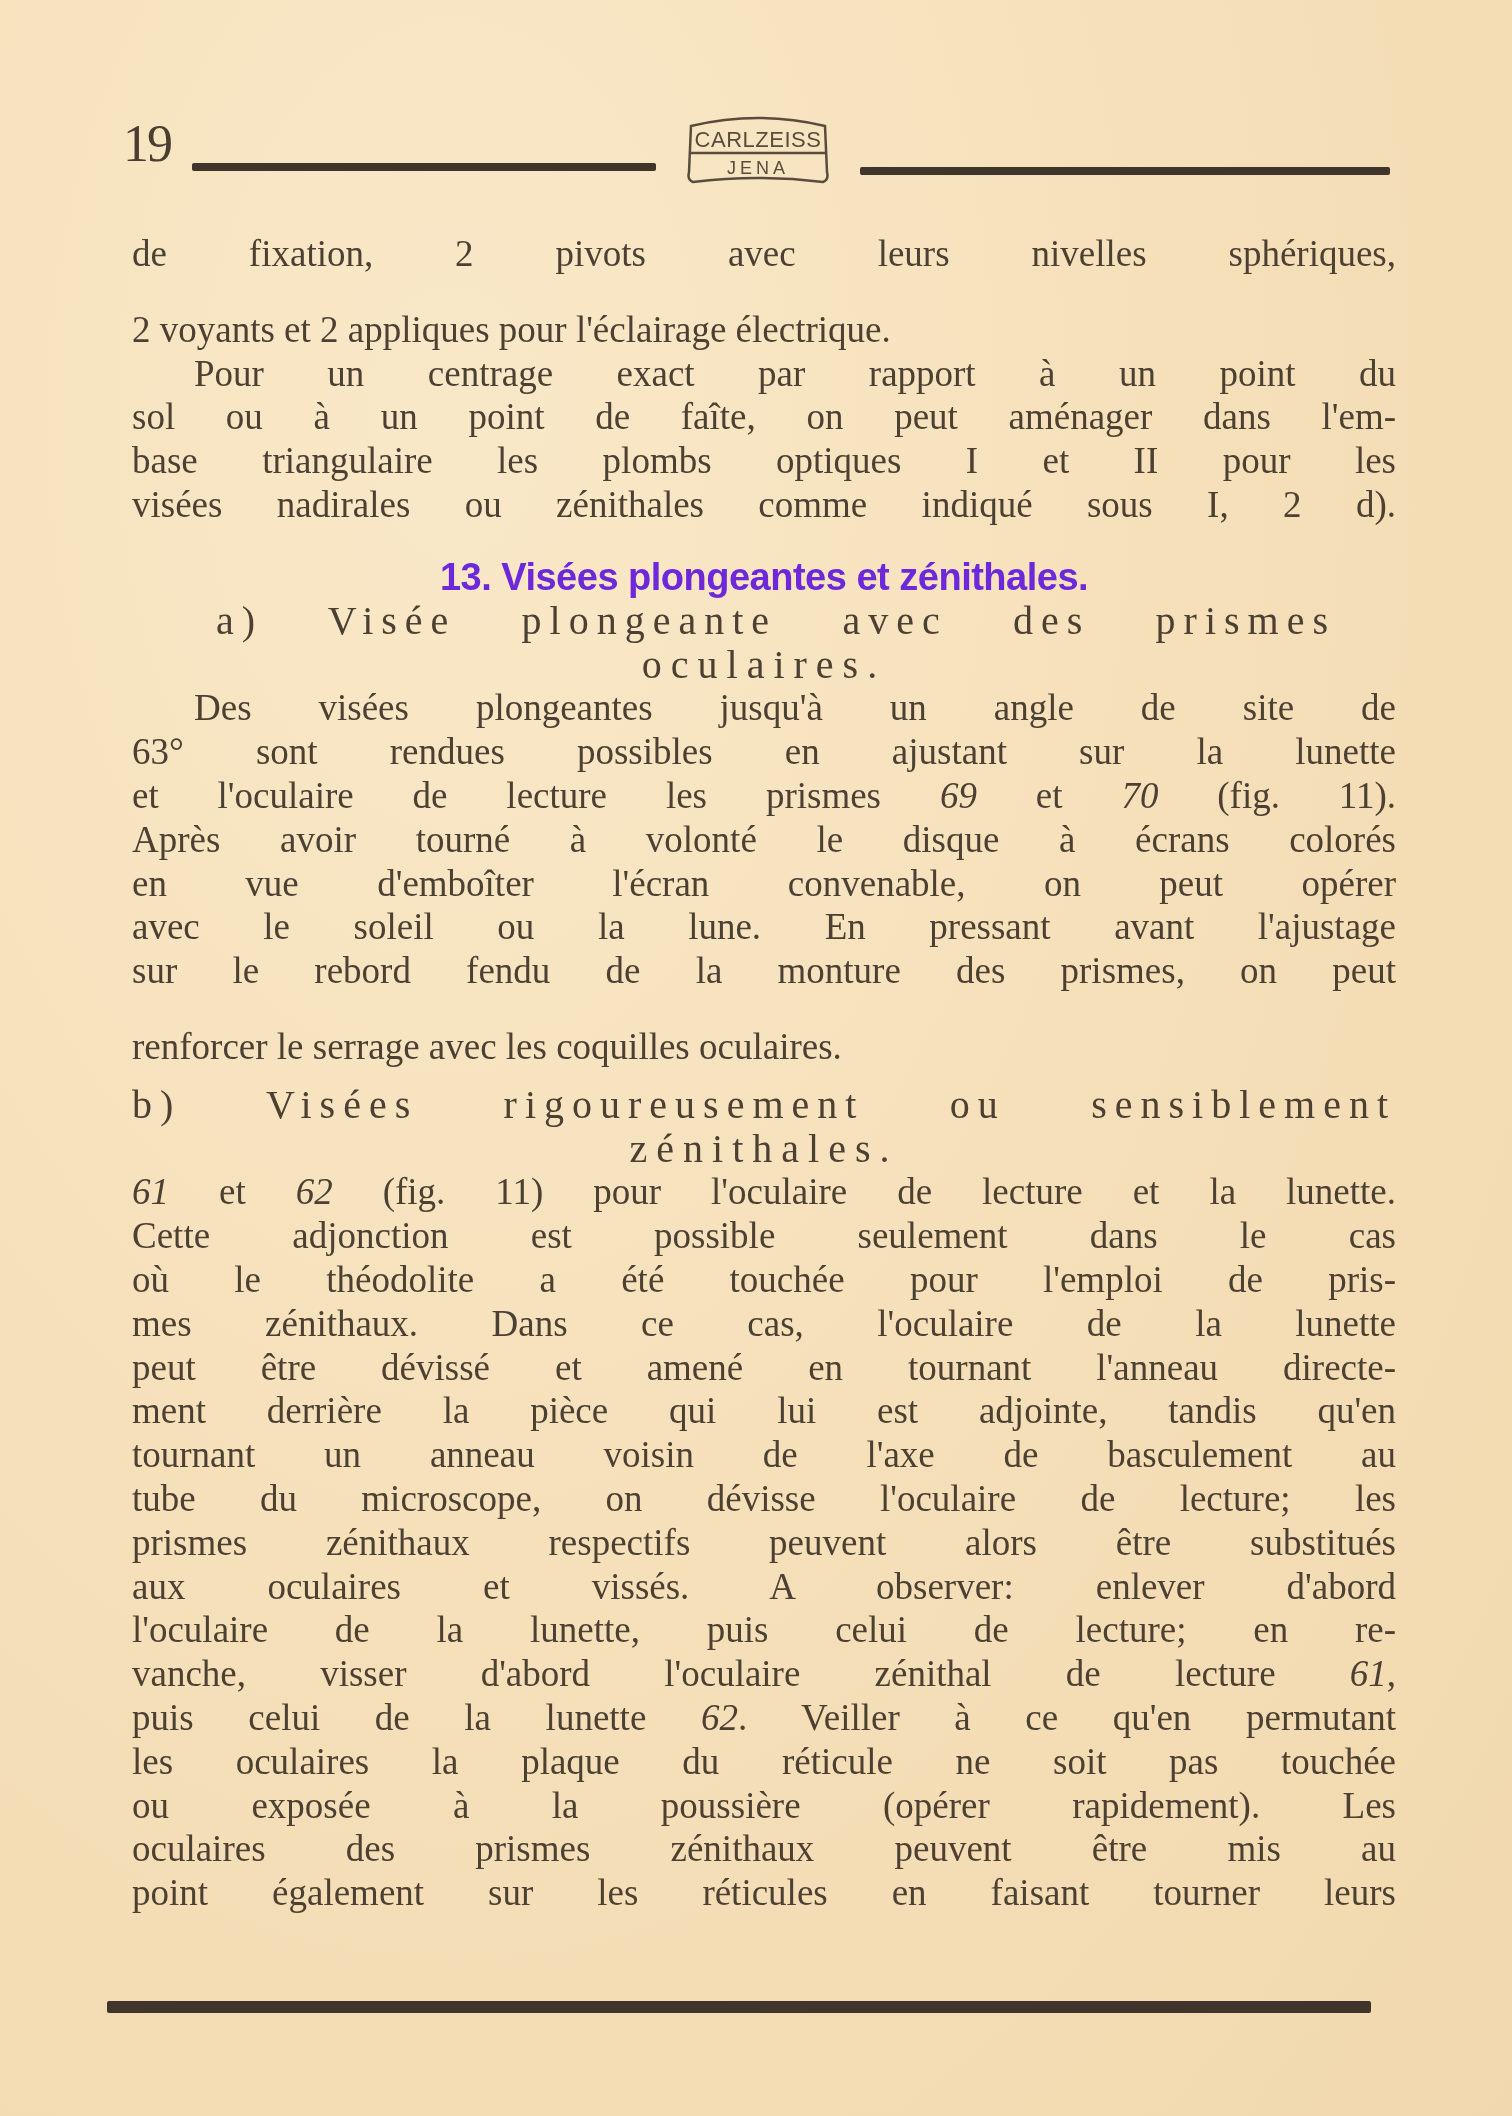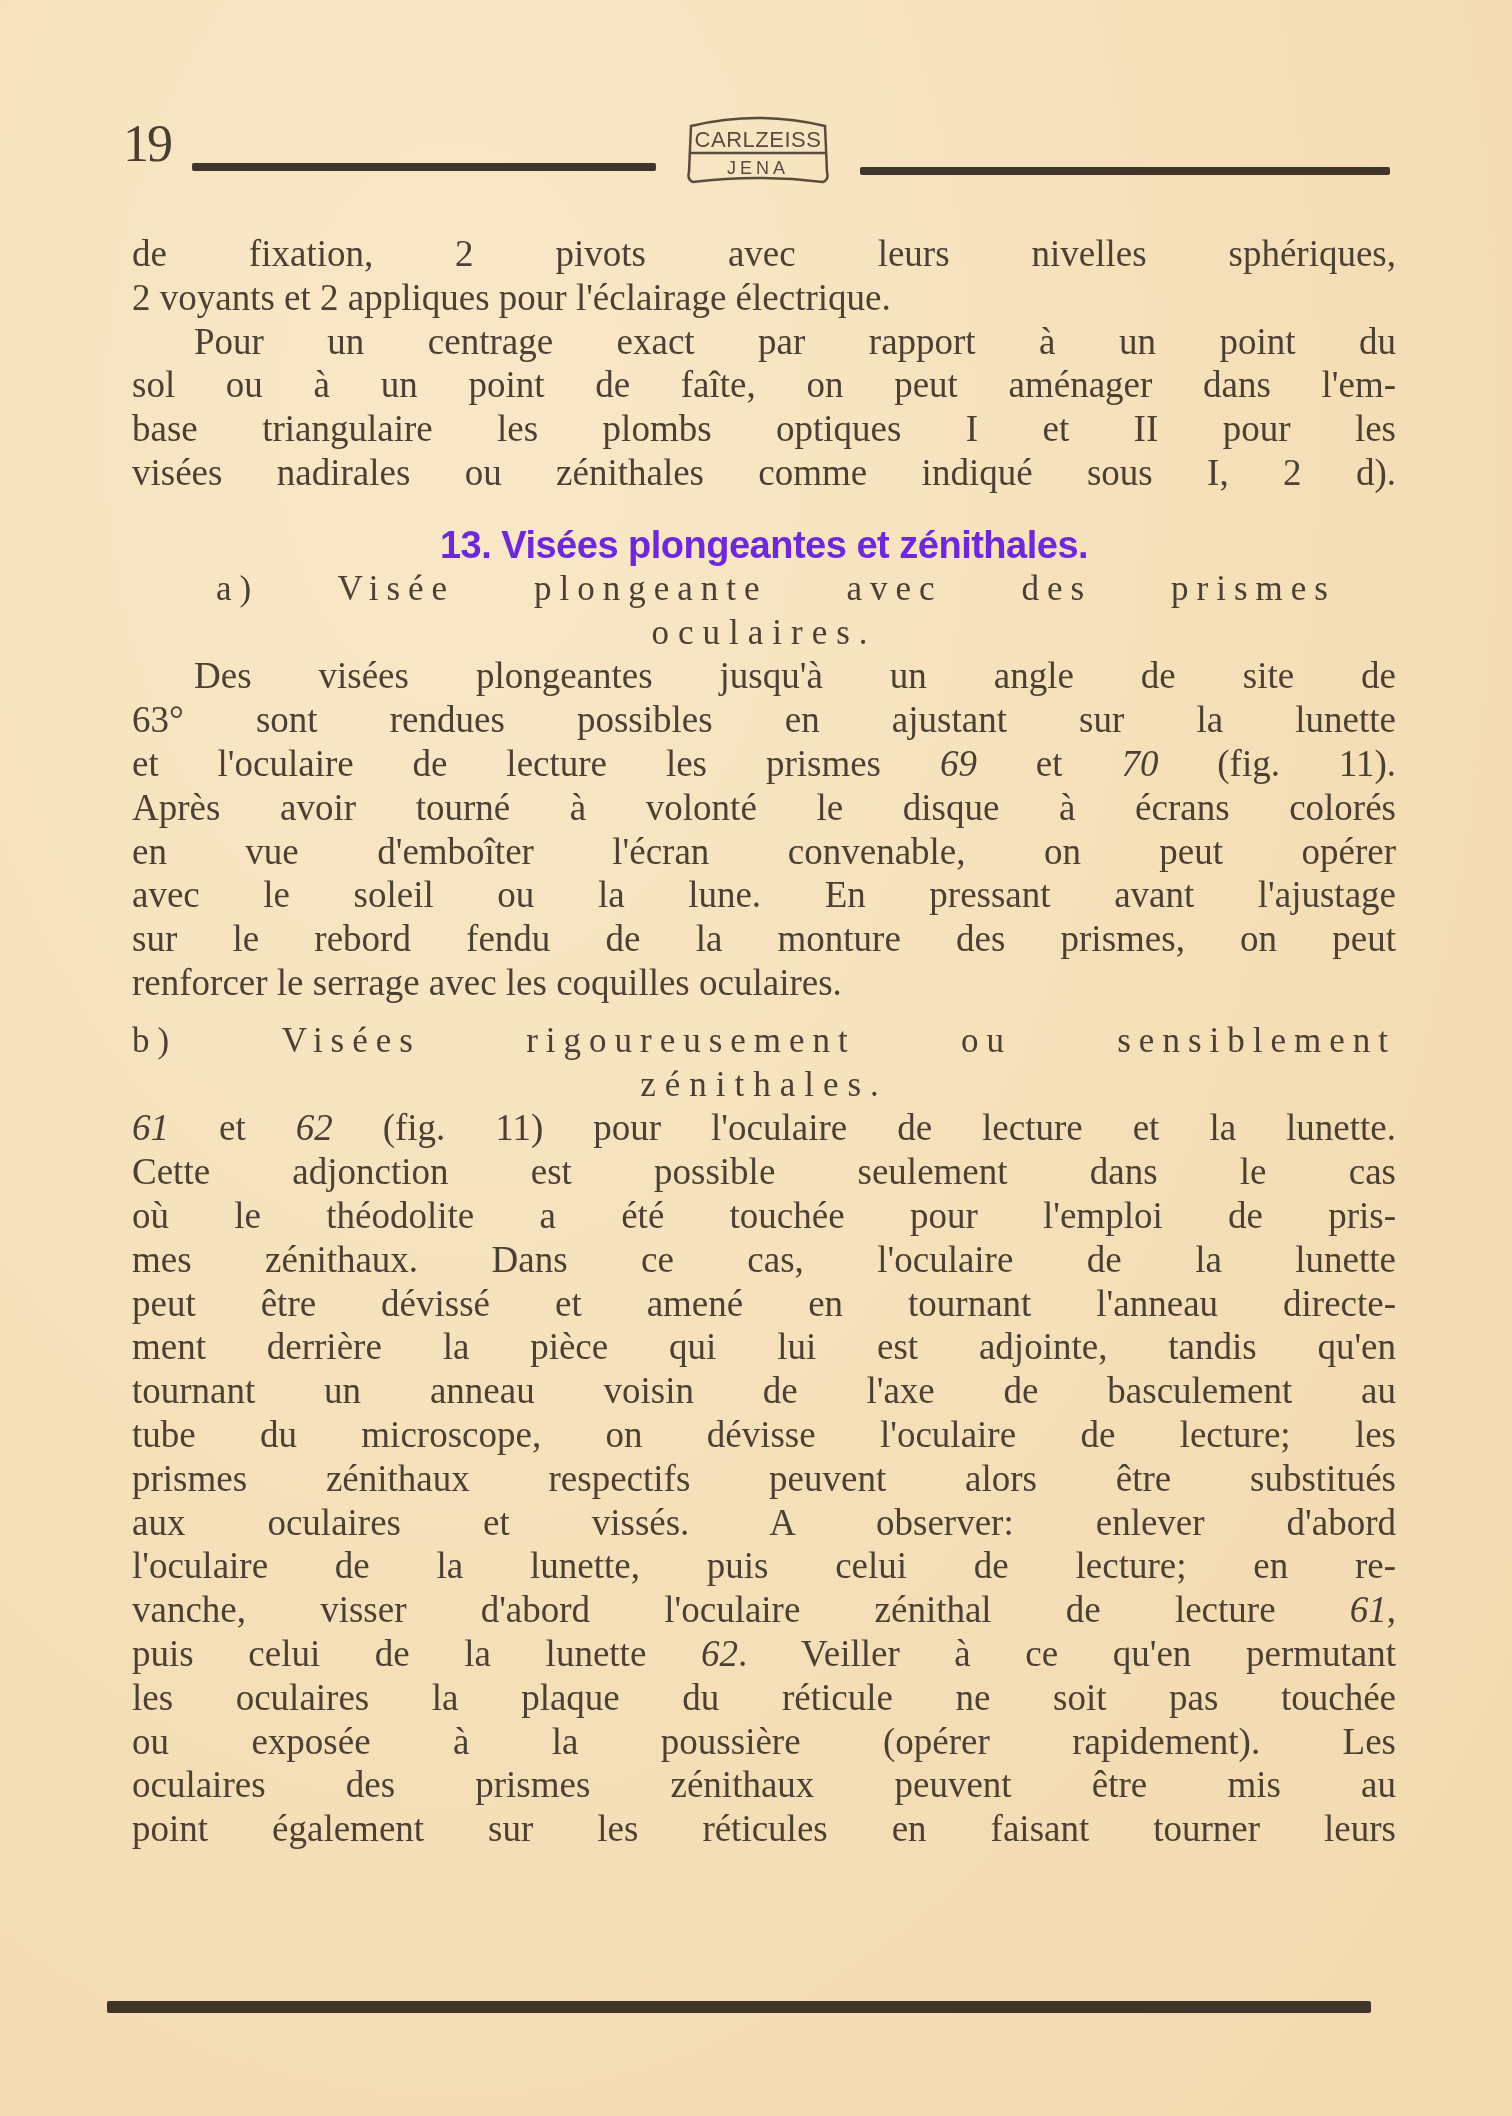--- a/index.html
+++ b/index.html
@@ -27,30 +27,30 @@
   .logo svg { width:100%; height:100%; display:block; }
   .text-col {
     position:absolute; left:132px; top:232px; width:1264px;
     font-family:"Liberation Serif", serif;
     font-size:37px; line-height:43.8px;
   }
   .line {
     display:block; white-space:nowrap; text-align:justify;
     text-align-last:justify; height:43.8px;
   }
-  .line.last { text-align-last:left; }
+  .line.last { text-align-last:left;margin-top:32px; }
   .line.indent { padding-left:62px; }
   .heading {
     text-align:center; font-family:"Liberation Sans", sans-serif;
     font-weight:bold; font-size:38px; line-height:44px;
     margin-top:28px; height:44px; letter-spacing:-0.5px; color:#6d28d9;
   }
   .subhead {
     display:block; white-space:nowrap;
-    letter-spacing:9px; font-size:35px; height:43.8px;
+    letter-spacing:9px; font-size:40px; height:43.8px;
   }
   .subhead.center { text-align:left; text-align-last:center; }
   .subhead.justify { text-align:justify; text-align-last:justify; letter-spacing:8px;}
   .gap { height:14px; }
   i { font-style:italic; }
 </style>
 </head>
 <body>
 
 <div class="page-number">19</div>

